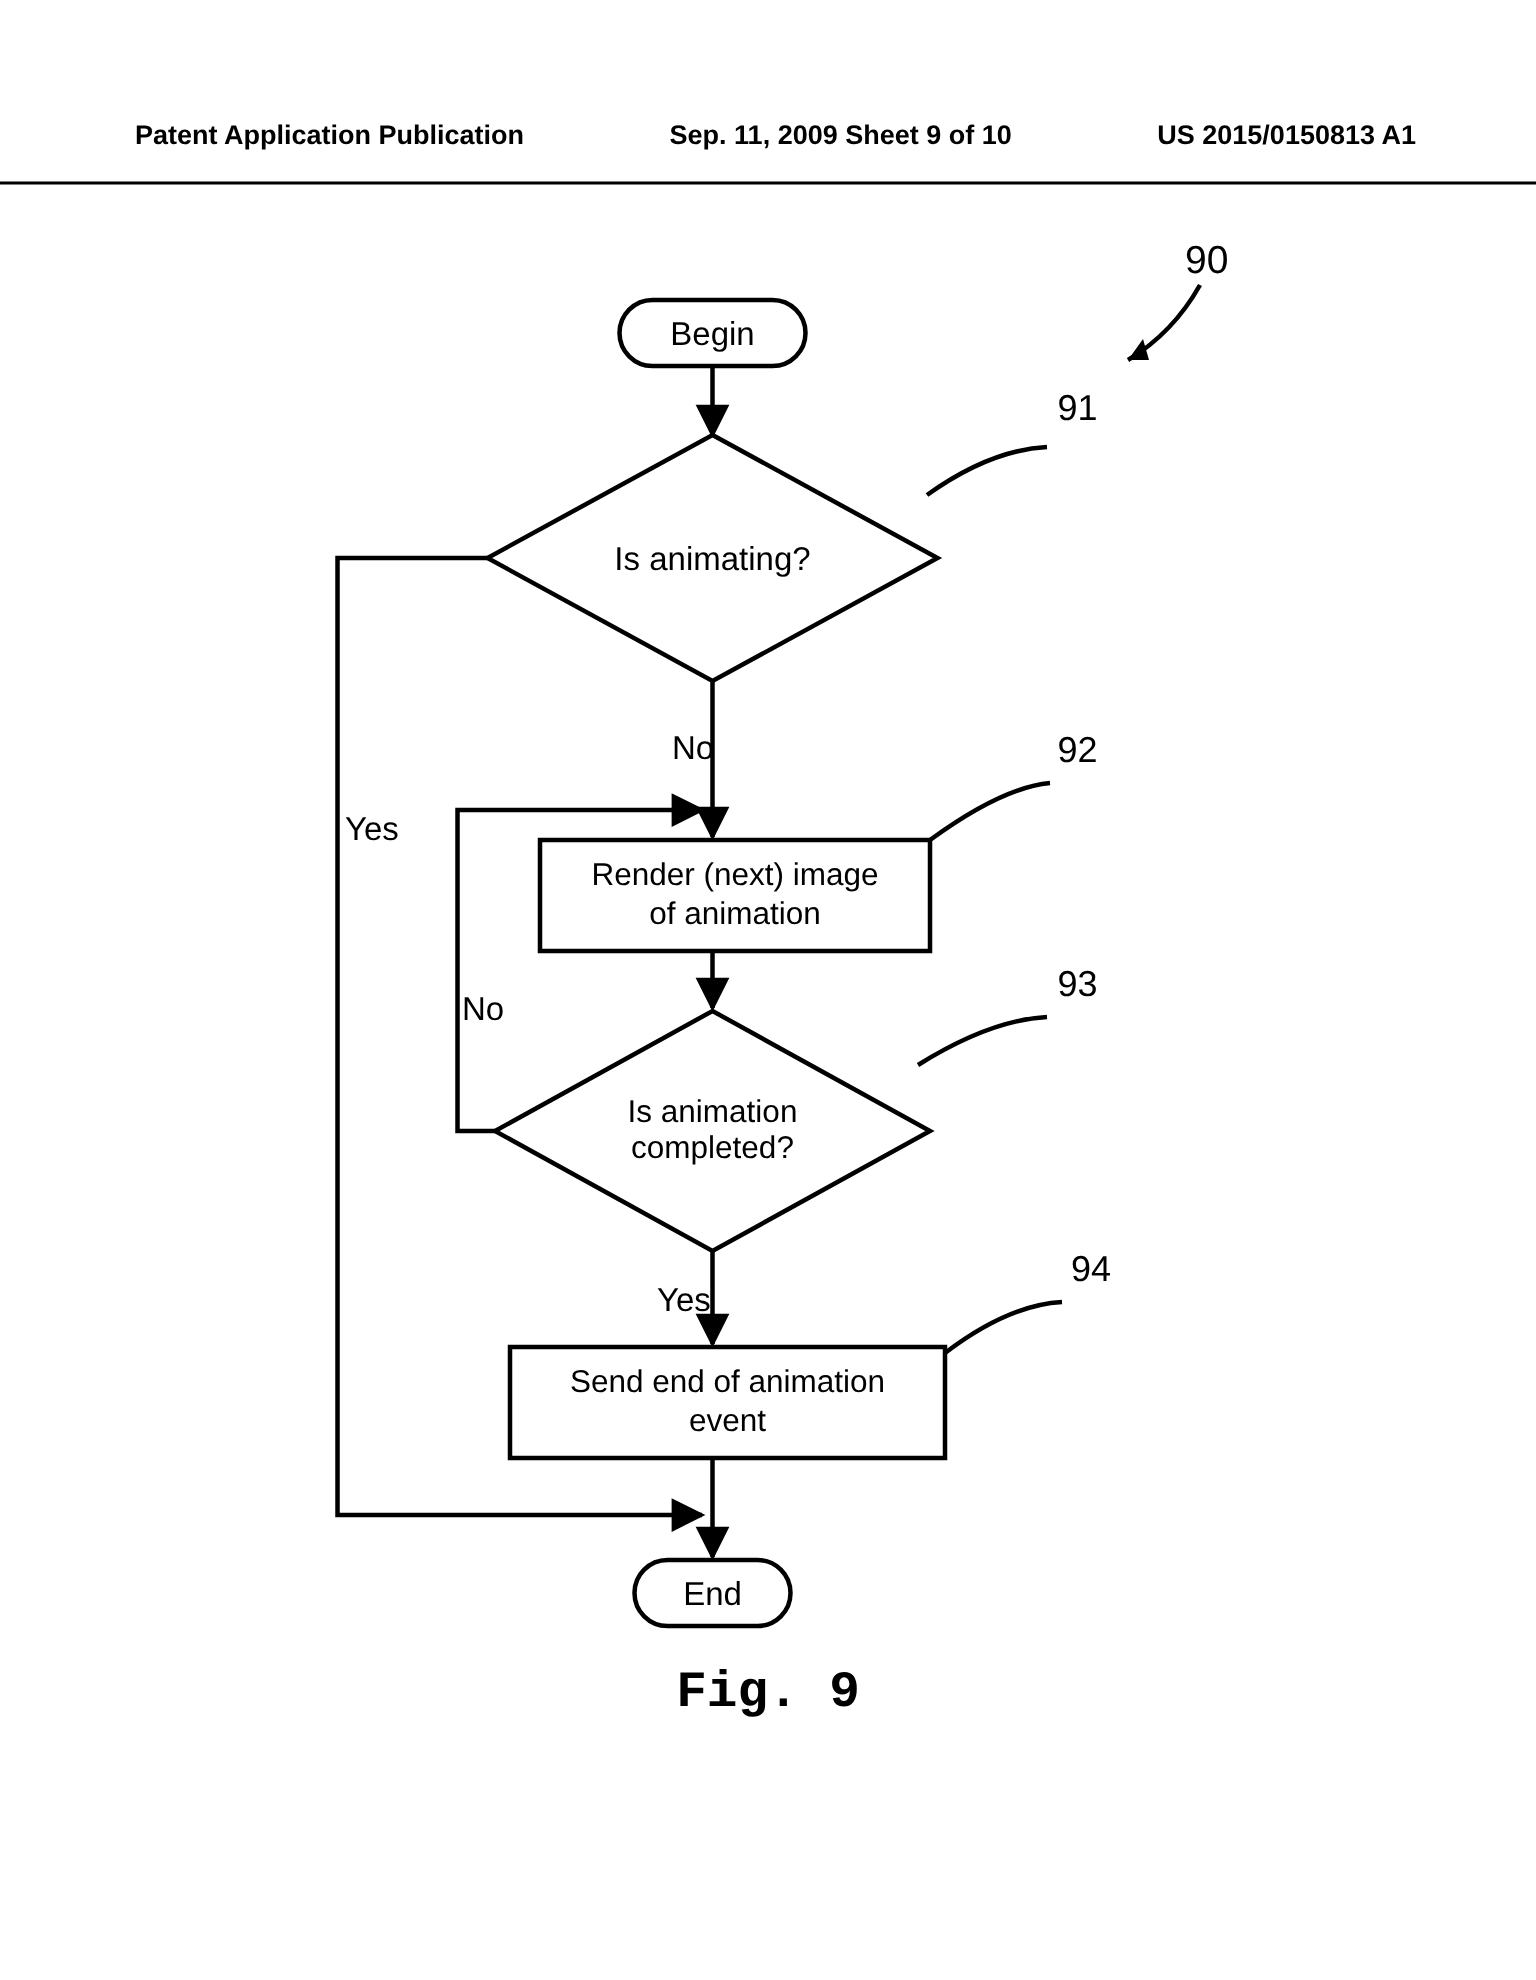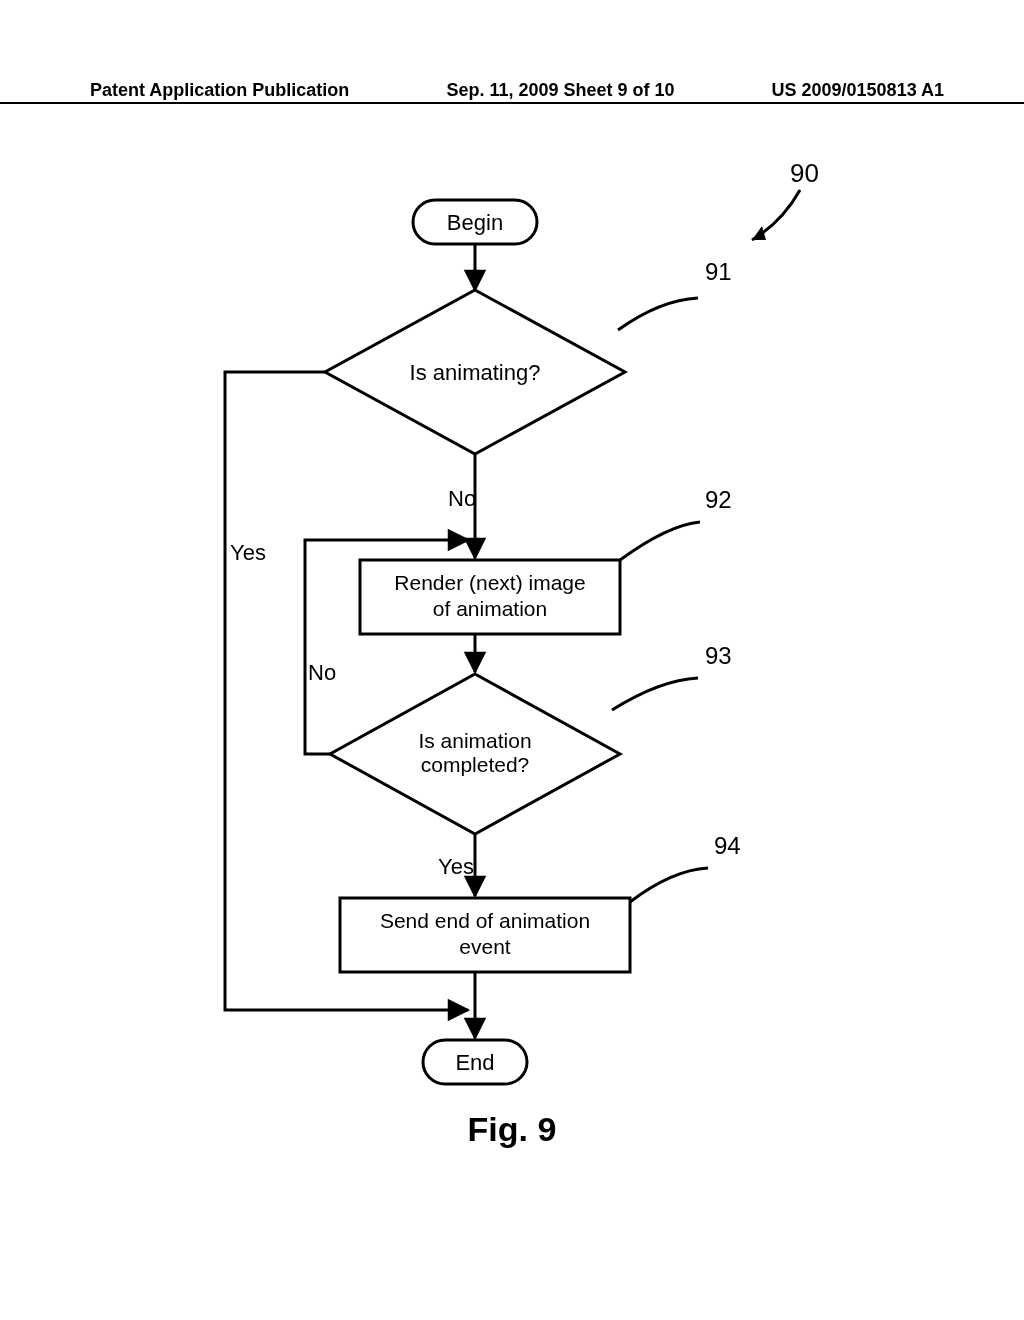--- a/index.html
+++ b/index.html
@@ -10,21 +10,21 @@
     font-family: Arial, Helvetica, sans-serif;
     background: #fff;
     position: relative;
   }
   .header {
     position: absolute;
     top: 80px;
     left: 0;
     width: 1024px;
     border-bottom: 2px solid #000;
-    padding-bottom: 1px;
+    padding-bottom: 20px;
   }
   .header-row {
     display: flex;
     justify-content: space-between;
     font-size: 18px;
     font-weight: bold;
     padding: 0 80px 0 90px;
   }
   .svg-wrap {
     position: absolute;
@@ -32,33 +32,34 @@
     left: 0;
   }
   .fig-caption {
     position: absolute;
     left: 0;
     width: 1024px;
     text-align: center;
     font-size: 34px;
     font-weight: bold;
     top: 1110px;
+    font-family: Liberation Mono, monospace;
   }
   text {
     font-family: Arial, Helvetica, sans-serif;
   }
 </style>
 </head>
 <body>
 
 <div class="header">
   <div class="header-row">
     <span>Patent Application Publication</span>
     <span>Sep. 11, 2009  Sheet 9 of 10</span>
-    <span>US 2009/0150813 A1</span>
+    <span>US 2015/0150813 A1</span>
   </div>
 </div>
 
 <div class="svg-wrap">
 <svg width="1024" height="960" viewBox="0 0 1024 960">
   <defs>
     <marker id="arrow" viewBox="0 0 12 12" refX="10" refY="6" markerWidth="9" markerHeight="9" orient="auto-start-reverse">
       <path d="M 1 1 L 11 6 L 1 11 z" fill="#000"></path>
     </marker>
   </defs>

